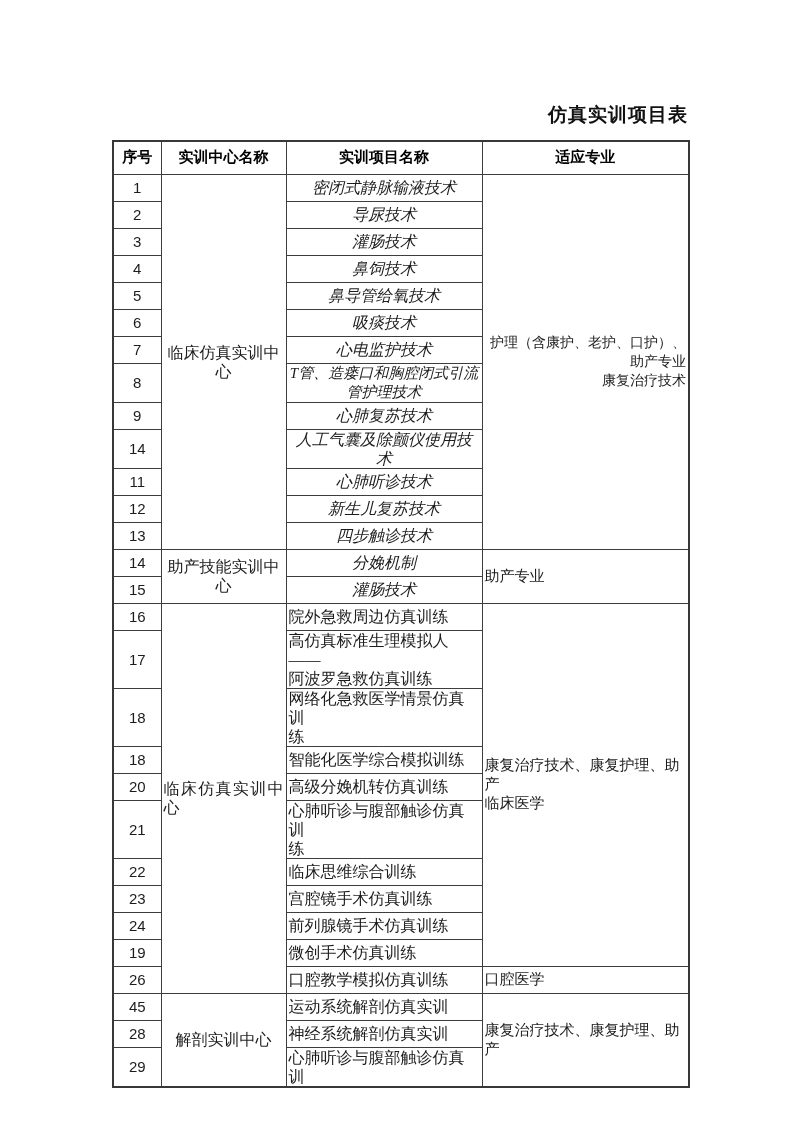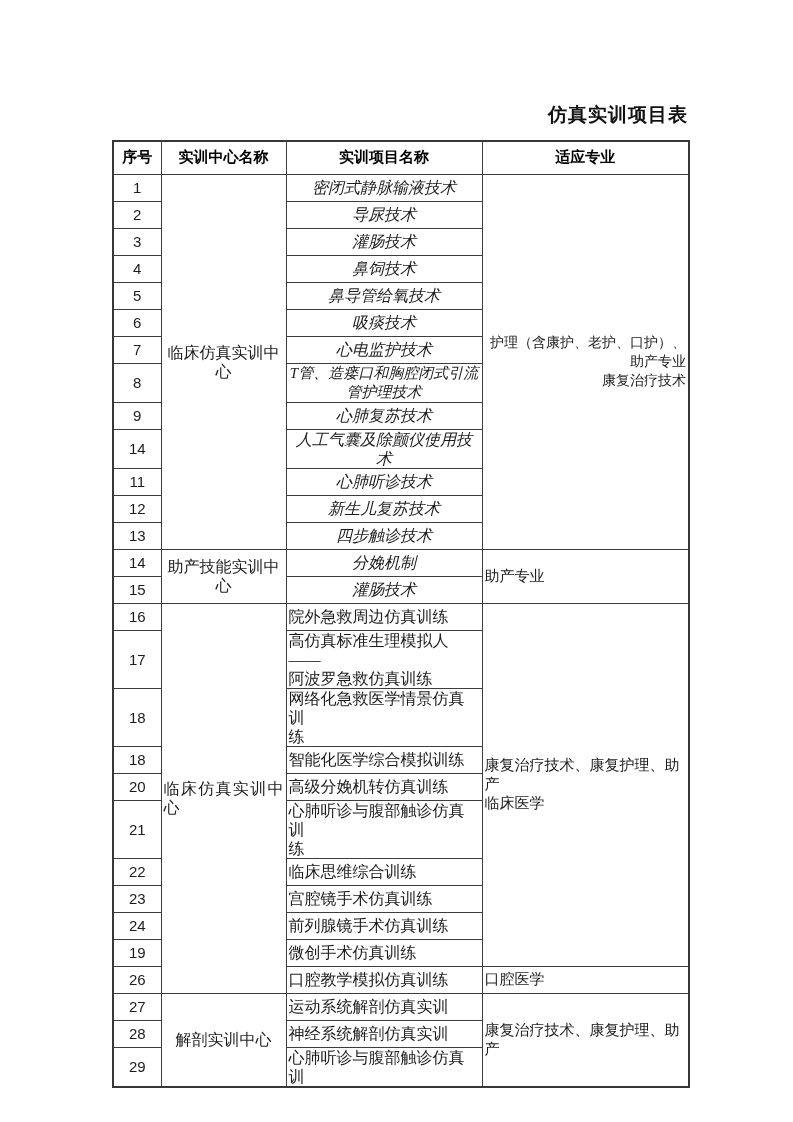--- a/index.html
+++ b/index.html
@@ -221,21 +221,21 @@
       <tr>
         <td class="no">19</td>
         <td class="proj-l">微创手术仿真训练</td>
       </tr>
       <tr>
         <td class="no">26</td>
         <td class="proj-l">口腔教学模拟仿真训练</td>
         <td class="major-dental">口腔医学</td>
       </tr>
       <tr>
-        <td class="no">27</td>
+        <td class="no">45</td>
         <td class="center-name" rowspan="3">解剖实训中心</td>
         <td class="proj-l">运动系统解剖仿真实训</td>
         <td class="major-d" rowspan="3">康复治疗技术、康复护理、助产</td>
       </tr>
       <tr>
         <td class="no">28</td>
         <td class="proj-l">神经系统解剖仿真实训</td>
       </tr>
       <tr>
         <td class="no">29</td>

